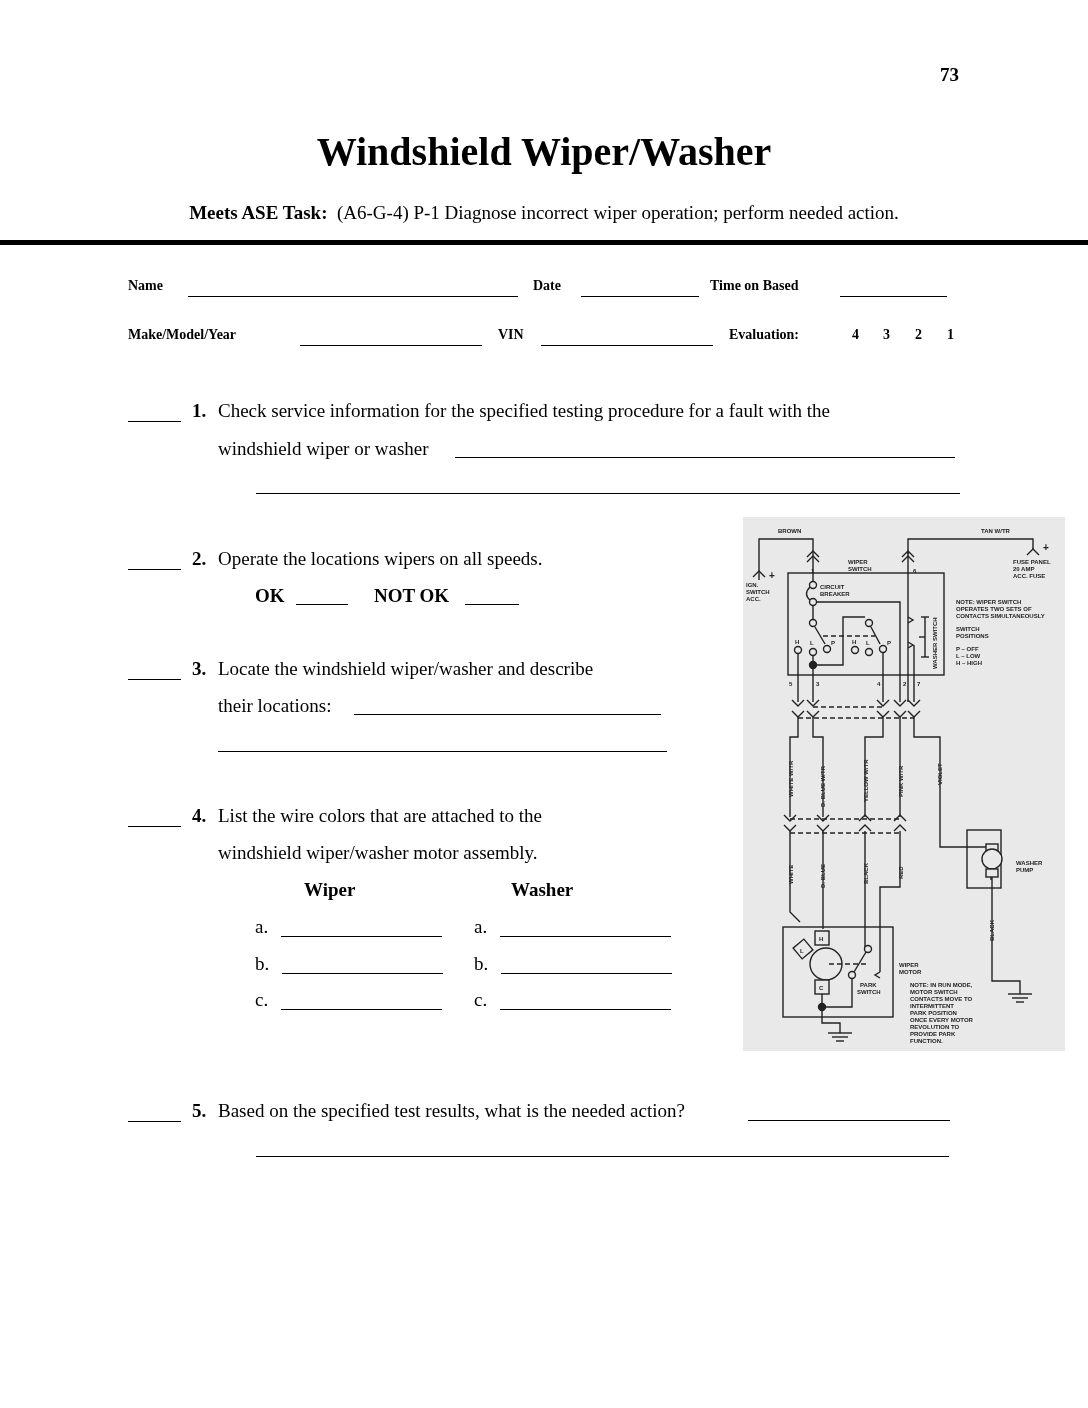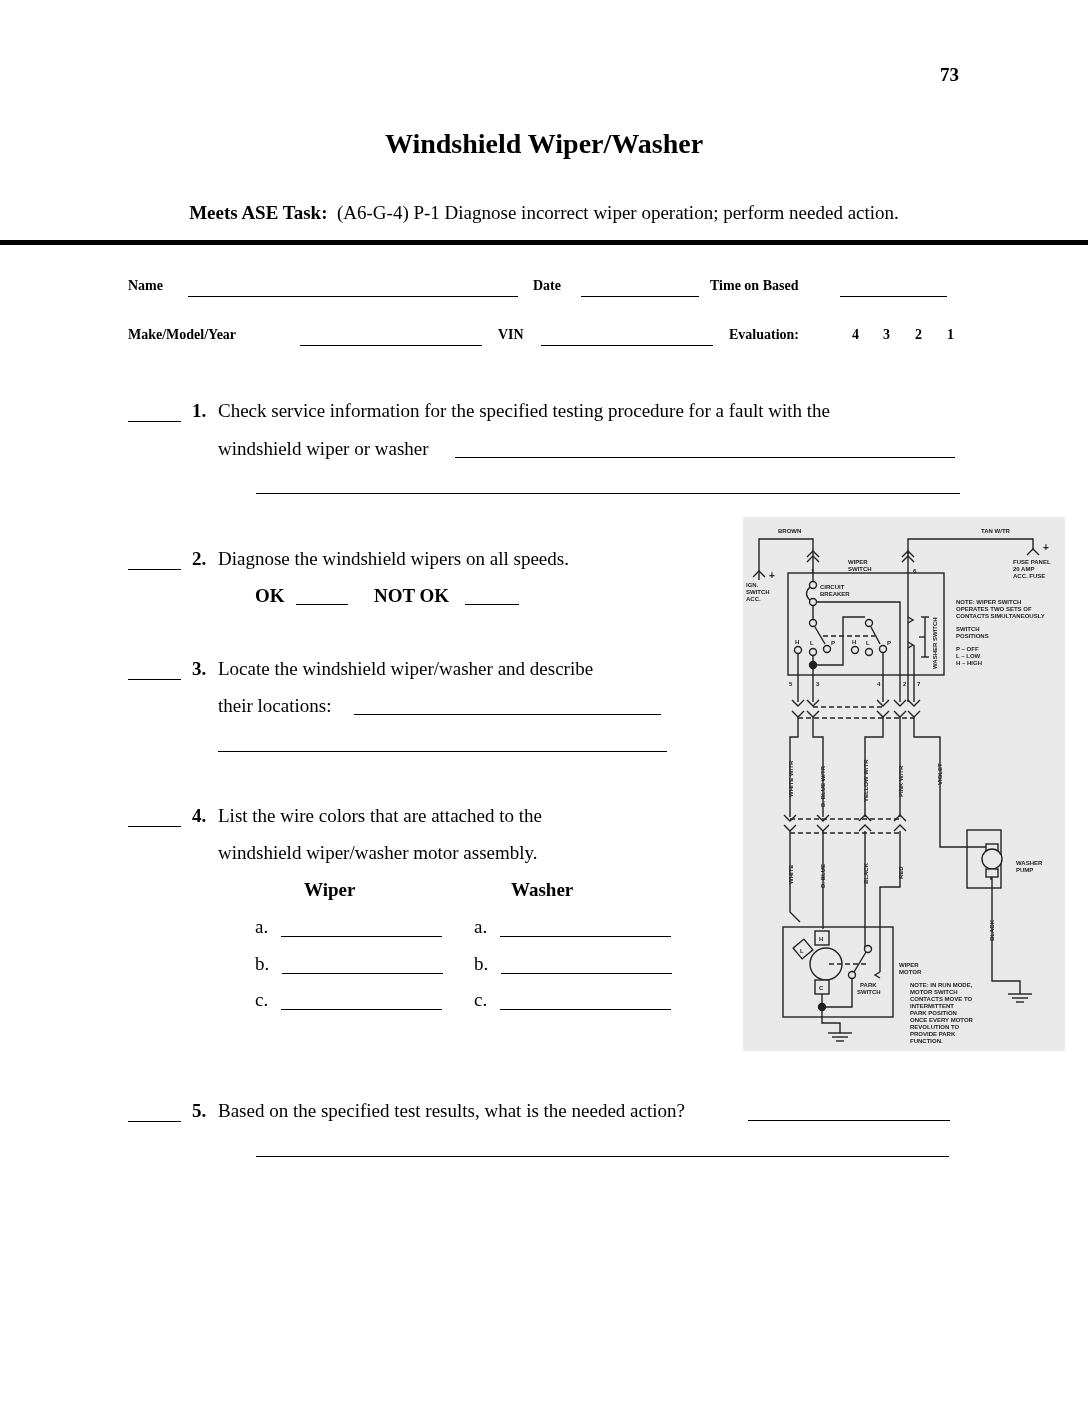--- a/index.html
+++ b/index.html
@@ -1,20 +1,20 @@
 <!DOCTYPE html>
 <html><head>
 <meta charset="utf-8">
 <style>
   html,body{margin:0;padding:0;background:#fff;}
   body{width:1088px;height:1408px;position:relative;overflow:hidden;font-family:"Liberation Serif","DejaVu Serif",serif;color:#000;}
   .abs{position:absolute;white-space:nowrap;text-align:center;}
   .b{font-weight:bold;}
   .page-num{left:940px;top:64px;font-size:19px;font-weight:bold;}
-  .title{left:0;width:1088px;text-align:center;top:128px;font-size:28px;font-weight:bold;}
+  .title{left:0;width:1088px;text-align:center;top:128px;font-size:40px;font-weight:bold;}
   .subtitle{left:0;width:1088px;text-align:center;top:202px;font-size:19px;}
   .rule{left:0;width:1088px;top:240px;height:5px;background:#000;}
   .hdr{font-size:14px;font-weight:bold;}
   .uline{position:absolute;height:0;border-bottom:1.5px solid #000;}
   .q{font-size:19px;}
   .qn{font-weight:bold;}
   .diagram{position:absolute;left:743px;top:517px;width:322px;height:534px;background:#e9e9e9;}
   .diagram svg{position:absolute;left:0;top:0;}
   .dl{font-family:"Liberation Sans","DejaVu Sans",sans-serif;font-weight:bold;font-size:6px;fill:#222;}
 </style>
@@ -48,21 +48,21 @@
 
 <div class="uline" style="left:128px;top:421px;width:53px;"></div>
 <div class="abs q qn" style="left:192px;top:400px;">1.</div>
 <div class="abs q" style="left:218px;top:400px;">Check service information for the specified testing procedure for a fault with the</div>
 <div class="abs q" style="left:218px;top:438px;">windshield wiper or washer</div>
 <div class="uline" style="left:455px;top:457px;width:500px;"></div>
 <div class="uline" style="left:256px;top:493px;width:704px;"></div>
 
 <div class="uline" style="left:128px;top:569px;width:53px;"></div>
 <div class="abs q qn" style="left:192px;top:548px;">2.</div>
-<div class="abs q" style="left:218px;top:548px;">Diagnose the windshield wipers on all speeds.</div>
+<div class="abs q" style="left:218px;top:548px;">Operate the locations wipers on all speeds.</div>
 <div class="abs q b" style="left:255px;top:585px;">OK</div>
 <div class="uline" style="left:296px;top:604px;width:52px;"></div>
 <div class="abs q b" style="left:374px;top:585px;">NOT OK</div>
 <div class="uline" style="left:465px;top:604px;width:54px;"></div>
 
 <div class="uline" style="left:128px;top:679px;width:53px;"></div>
 <div class="abs q qn" style="left:192px;top:658px;">3.</div>
 <div class="abs q" style="left:218px;top:658px;">Locate the windshield wiper/washer and describe</div>
 <div class="abs q" style="left:218px;top:695px;">their locations:</div>
 <div class="uline" style="left:354px;top:714px;width:307px;"></div>

